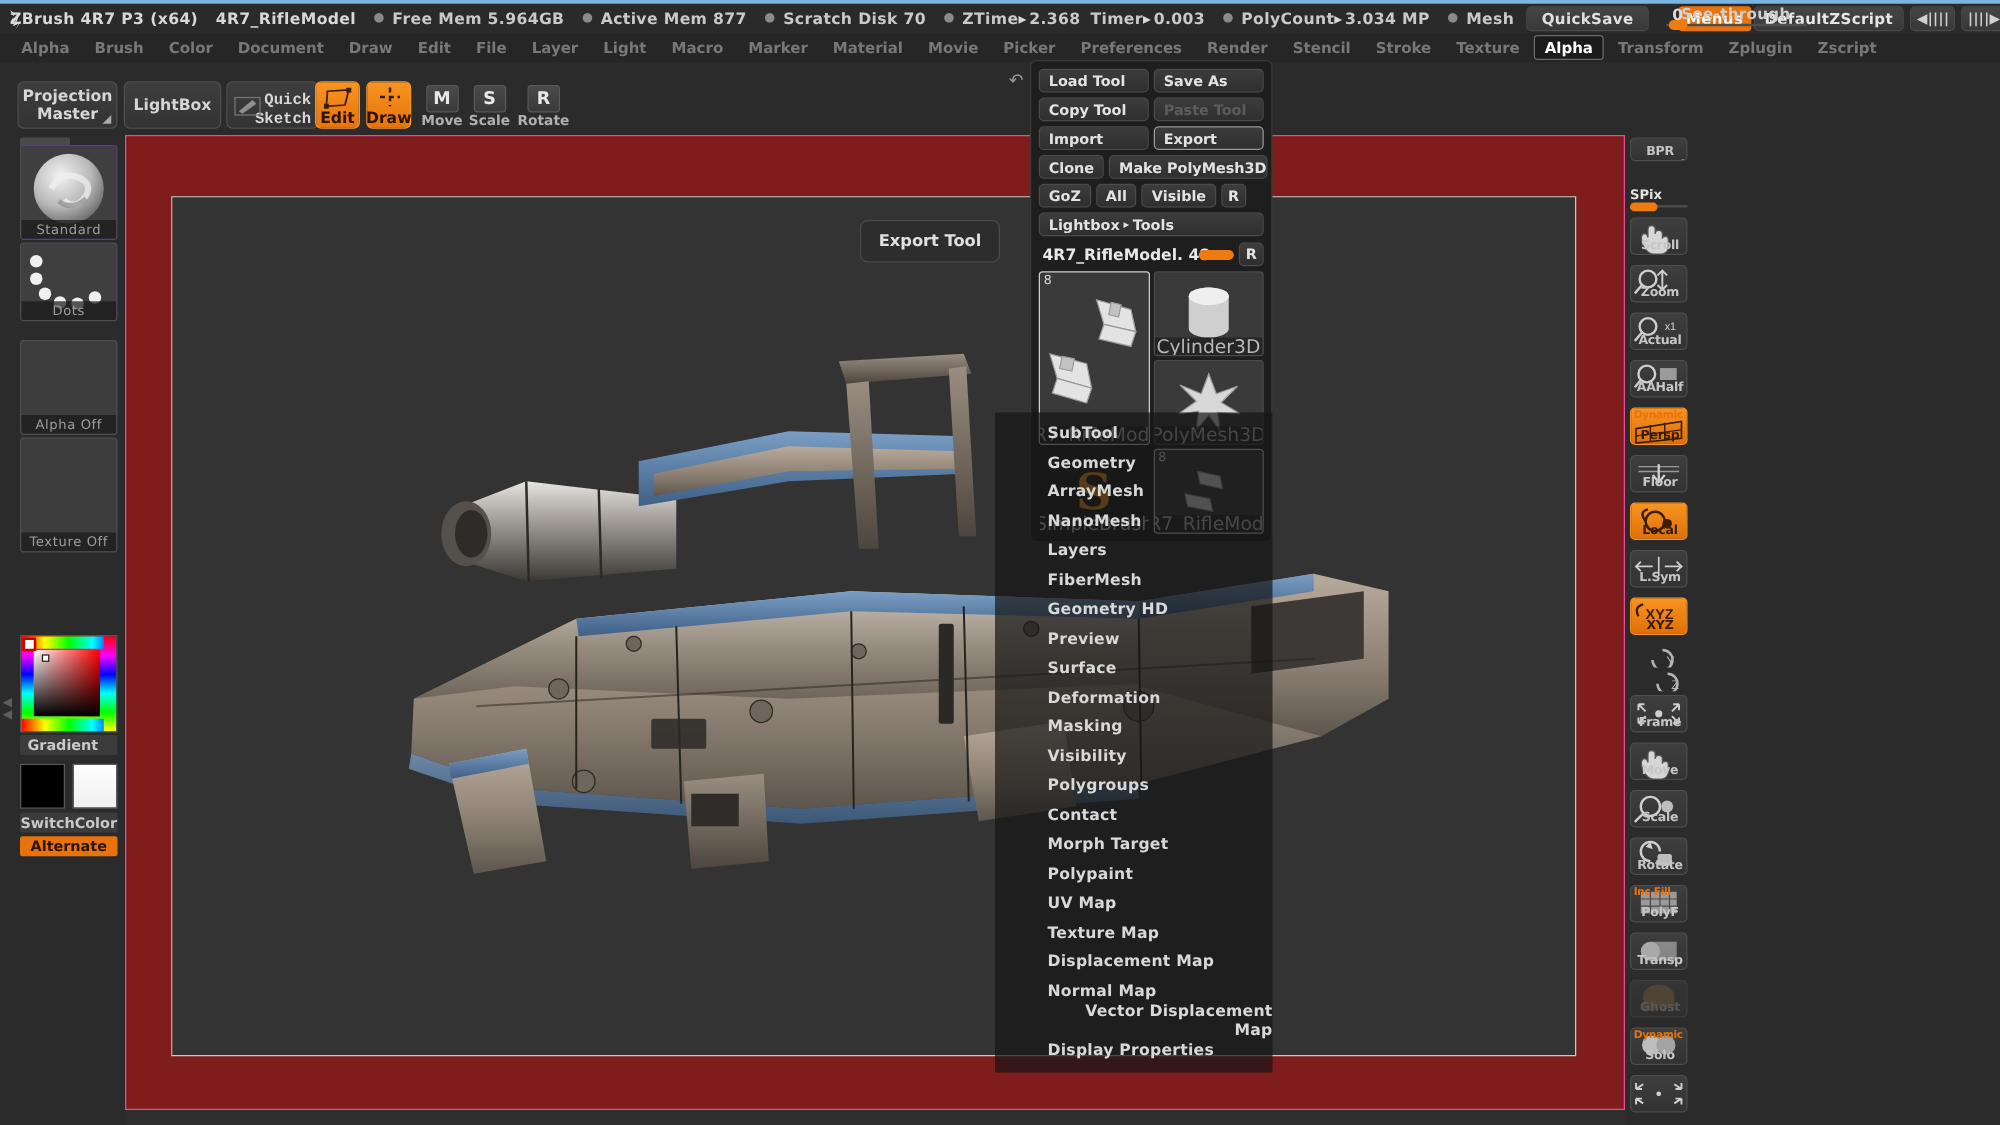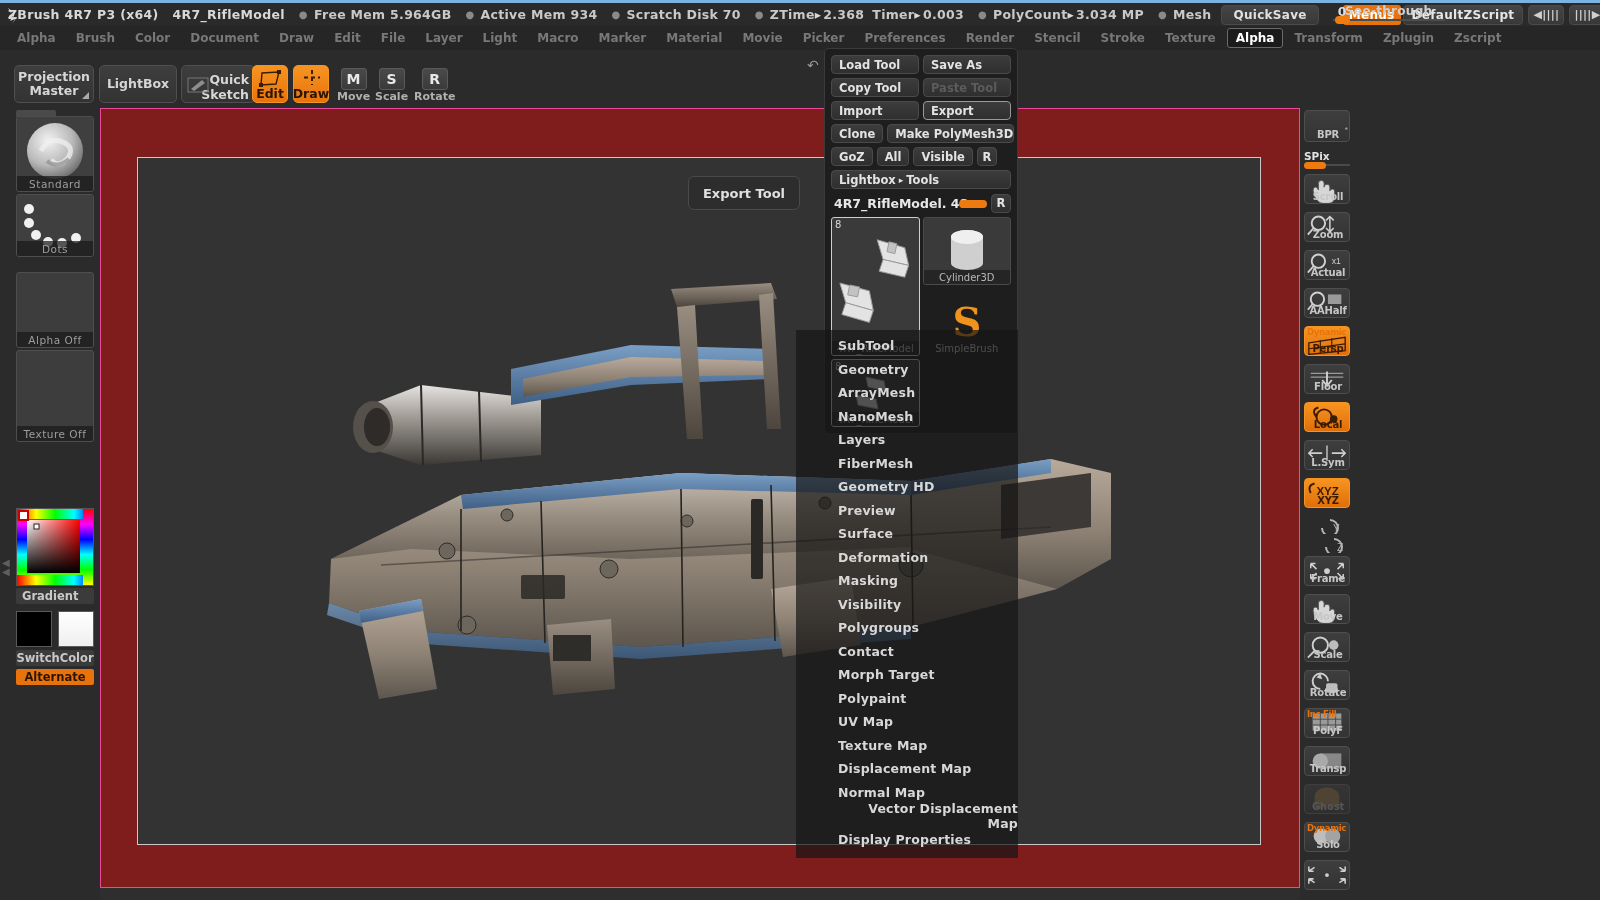--- a/index.html
+++ b/index.html
@@ -182,21 +182,21 @@
   .tpname .sl .k{position:absolute;right:0;top:5px;width:28px;height:8px;border-radius:4px;background:#ef7a10;}
   .tpgrid{display:grid;grid-template-columns:1fr 1fr;gap:3px;}
   .tpcell{
     height:68px;border:1px solid #4a4a4a;border-radius:3px;background:#3a3a3a;
     position:relative;overflow:hidden;display:flex;align-items:center;justify-content:center;
   }
   .tpcell.sel{border-color:#cfcfcf;}
   .tpcell.plain{border-color:transparent;background:transparent;}
   .tpcell .cap{
     position:absolute;left:0;bottom:0;width:100%;height:14px;
-    color:#b9b9b9;font-size:10px;display:flex;align-items:center;justify-content:center;
+    color:#b9b9b9;font-size:15px;display:flex;align-items:center;justify-content:center;
     background:rgba(20,20,20,.55);
   }
   .tpcell.plain .cap{background:transparent;color:#c9c9c9;}
   .tpcell .badge{position:absolute;left:3px;top:1px;font-size:10px;color:#d8d8d8;}
 
   
   .submenu{
     position:absolute;left:796px;top:330px;width:222px;height:528px;
     background:rgba(22,22,22,.70);
     padding-top:4px;
@@ -228,21 +228,21 @@
       <svg width="18" height="20" viewBox="0 0 18 20">
         <path d="M4 2 L8 5 L6 9 L11 7 L9 12 L13 11 L8 18 L11 13 L6 15 L9 10 L4 12 L7 7 Z" fill="#d9d9d9"></path>
       </svg>
     </span>
     <span class="tb-app">ZBrush 4R7 P3 (x64)</span>
     <span class="tb-doc">4R7_RifleModel</span>
 
     <span class="tb-sep">●</span>
     <span class="tb-stat" style="margin-left:6px">Free Mem 5.964GB</span>
     <span class="tb-sep">●</span>
-    <span class="tb-stat" style="margin-left:6px">Active Mem 934</span>
+    <span class="tb-stat" style="margin-left:6px">Active Mem 877</span>
     <span class="tb-sep">●</span>
     <span class="tb-stat" style="margin-left:6px">Scratch Disk 70</span>
     <span class="tb-sep">●</span>
     <span class="tb-stat" style="margin-left:6px">ZTime</span>
     <span class="tb-arrow">▸</span>
     <span class="tb-stat" style="margin-left:2px">2.368</span>
     <span class="tb-stat" style="margin-left:8px">Timer</span>
     <span class="tb-arrow">▸</span>
     <span class="tb-stat" style="margin-left:2px">0.003</span>
     <span class="tb-sep">●</span>
@@ -296,21 +296,21 @@
       <div class="menuitem">Zscript</div>
     </div>
 
   <div class="topshelf">
     <div class="tsbtn" style="left:14px;top:15px;width:80px;height:38px;flex-direction:column;">
       <span>Projection</span>
       <span>Master</span>
       <span style="position:absolute;right:4px;bottom:3px;width:0;height:0;border-left:7px solid transparent;border-bottom:7px solid #aaa;"></span>
     </div>
     <div class="tsbtn" style="left:99px;top:15px;width:78px;height:38px;">LightBox</div>
-    <div class="tsbtn" style="left:181px;top:15px;width:74px;height:38px;justify-content:flex-end;padding-right:5px;flex-direction:column;align-items:flex-end;">
+    <div class="tsbtn" style="left:181px;top:15px;width:74px;height:38px;justify-content:flex-end;padding-right:5px;flex-direction:column;align-items:flex-end;font-family:Liberation Mono, monospace;">
       <span>Quick</span>
       <span>Sketch</span>
       <span style="position:absolute;left:5px;top:11px;">
         <svg width="22" height="16" viewBox="0 0 22 16">
             <rect x="1" y="1" width="20" height="14" fill="none" stroke="#777"></rect>
             <path d="M4 12 L15 3 L18 6 L7 14 Z" fill="#8e8e8e"></path>
           </svg>
       </span>
     </div>
     <div class="tsbtn on" style="left:252px;top:15px;width:36px;height:38px;align-items:flex-end;padding-bottom:1px;">
@@ -626,20 +626,26 @@
 
       <div class="tpcell">
         <svg width="56" height="52" viewBox="0 0 56 52">
           <ellipse cx="28" cy="12" rx="16" ry="7" fill="#e8e8e8"></ellipse>
           <path d="M12 12 L12 38 a16 7 0 0 0 32 0 L44 12 Z" fill="#cfcfcf"></path>
           <ellipse cx="28" cy="12" rx="16" ry="7" fill="#efefef"></ellipse>
         </svg>
         <span class="cap">Cylinder3D</span>
       </div>
 
+      <div class="tpcell">
+        <svg width="54" height="50" viewBox="0 0 54 50">
+          <path d="M27 2 L33 18 L50 12 L37 25 L52 34 L34 33 L36 48 L27 35 L17 47 L19 32 L3 34 L17 24 L4 11 L21 18 Z" fill="#d8d8d8" stroke="#9c9c9c"></path>
+        </svg>
+        <span class="cap">PolyMesh3D</span>
+      </div>
 
       <div class="tpcell plain">
         <svg width="48" height="48" viewBox="0 0 48 48">
           <text x="24" y="38" font-size="40" font-weight="bold" text-anchor="middle" fill="#f0931c" font-family="DejaVu Serif, serif">S</text>
         </svg>
         <span class="cap">SimpleBrush</span>
       </div>
 
       <div class="tpcell sel">
         <span class="badge">8</span>
@@ -675,21 +681,21 @@
       <div class="it">Texture Map</div>
       <div class="it">Displacement Map</div>
       <div class="it">Normal Map</div>
       <div class="it">Vector Displacement Map</div>
       <div class="it">Display Properties</div>
     </div>
 
   <div class="rightshelf" id="rightshelf">
 
     <div class="rs" style="top:2px;">
-      <div class="box" style="height:32px;padding-left:39px;">
+      <div class="box" style="height:19px;padding-left:39px;">
         <svg width="46" height="36" viewBox="0 0 46 36">
           <defs>
               <radialGradient id="bprg" cx="40%" cy="32%" r="70%">
             <stop offset="0%" stop-color="#b6b6b6"></stop>
                 <stop offset="100%" stop-color="#3a3a3a"></stop>
           </radialGradient>
             </defs>
           <circle cx="23" cy="16" r="15" fill="url(#bprg)"></circle>
         </svg>
         <span class="lbl">BPR</span>

